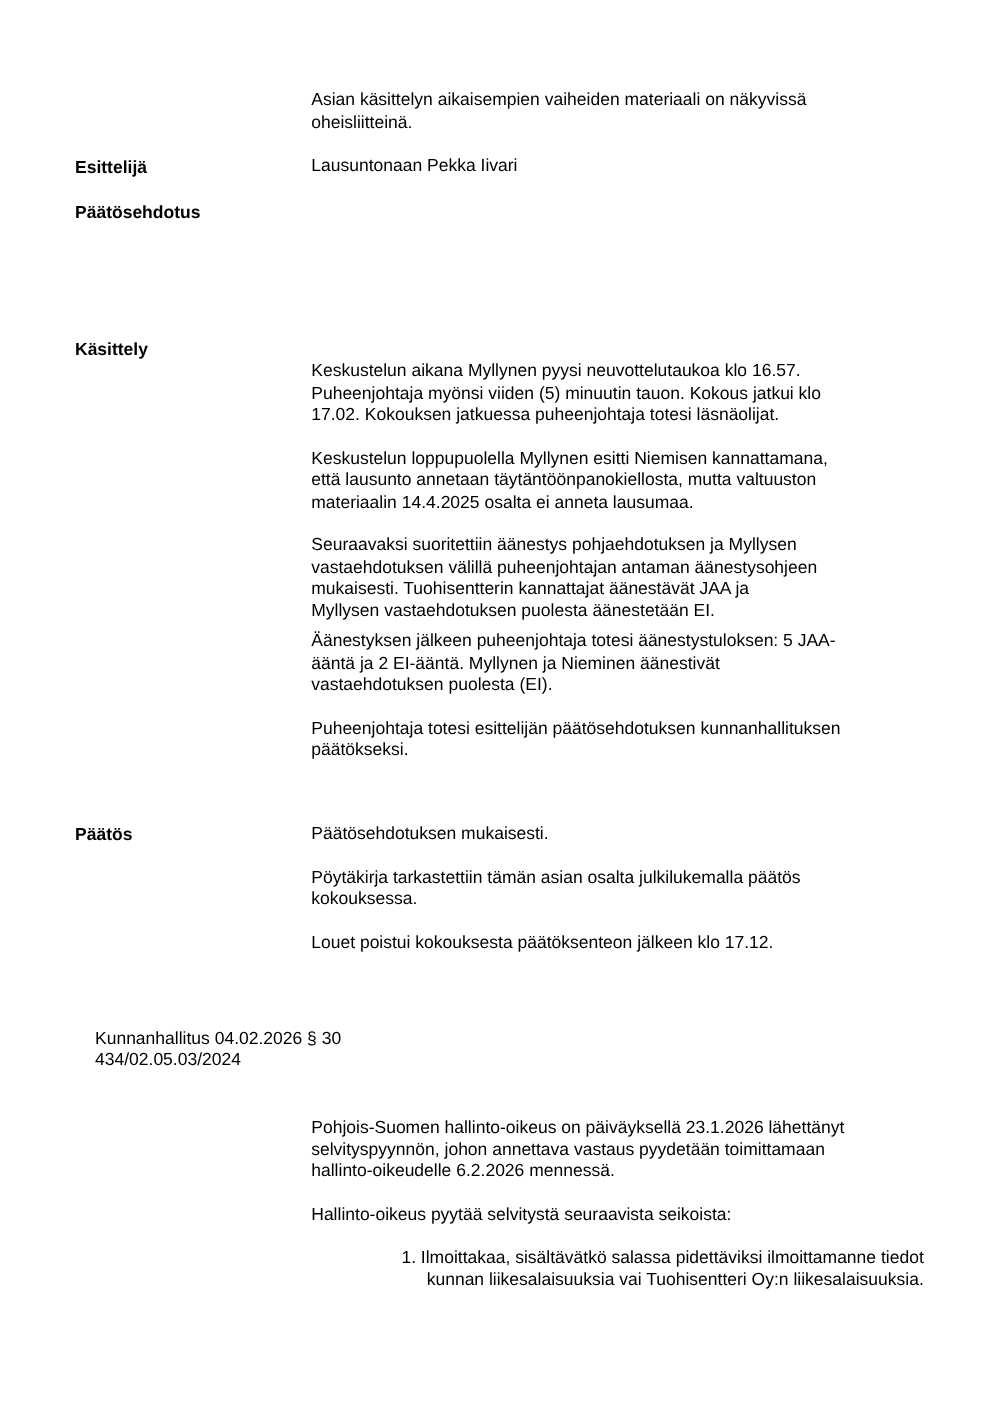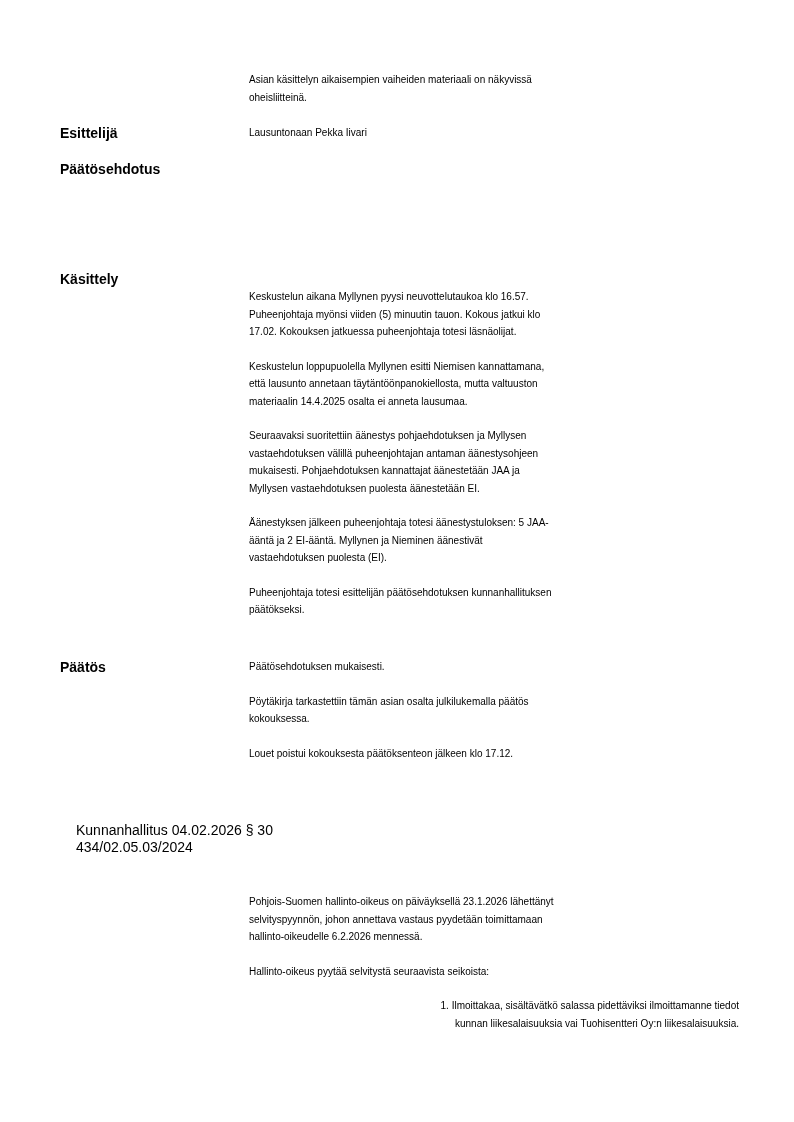--- a/index.html
+++ b/index.html
@@ -6,21 +6,21 @@
     body {
       width: 794px; height: 1122px; position: relative; overflow: hidden;
       font-family: "Liberation Sans", sans-serif; font-size: 14px; color: #000;
     }
     .page { position: absolute; left: 0; top: 0; width: 794px; height: 1122px; }
     .label {
       position: absolute; left: 60px; font-weight: bold; font-size: 14px;
       line-height: 17px;
     }
     .block {
-      position: absolute; left: 249px; width: 490px; font-size: 10px; line-height: 17.5px;
+      position: absolute; left: 249px; width: 490px; font-size: 14px; line-height: 17.5px;
     }
     .block p { margin: 0; white-space: pre-line; }
     .footer-ref {
       position: absolute; left: 76px; font-size: 14px; line-height: 17px;
     }
   </style>
 </head>
 <body>
 
 <div class="page">
@@ -40,23 +40,23 @@
   <div class="label" style="top:271px;">Käsittely</div>
   <div class="block" style="top:288px;">
     <p>Keskustelun aikana Myllynen pyysi neuvottelutaukoa klo 16.57.
 Puheenjohtaja myönsi viiden (5) minuutin tauon. Kokous jatkui klo
 17.02. Kokouksen jatkuessa puheenjohtaja totesi läsnäolijat.</p>
     <p style="margin-top:17px;">Keskustelun loppupuolella Myllynen esitti Niemisen kannattamana,
 että lausunto annetaan täytäntöönpanokiellosta, mutta valtuuston
 materiaalin 14.4.2025 osalta ei anneta lausumaa.</p>
     <p style="margin-top:17px;">Seuraavaksi suoritettiin äänestys pohjaehdotuksen ja Myllysen
 vastaehdotuksen välillä puheenjohtajan antaman äänestysohjeen
-mukaisesti. Pohjaehdotuksen kannattajat äänestetään JAA ja
+mukaisesti. Tuohisentterin kannattajat äänestävät JAA ja
 Myllysen vastaehdotuksen puolesta äänestetään EI.</p>
-    <p style="margin-top:17px;">Äänestyksen jälkeen puheenjohtaja totesi äänestystuloksen: 5 JAA-
+    <p style="margin-top:7px;">Äänestyksen jälkeen puheenjohtaja totesi äänestystuloksen: 5 JAA-
 ääntä ja 2 EI-ääntä. Myllynen ja Nieminen äänestivät
 vastaehdotuksen puolesta (EI).</p>
     <p style="margin-top:17px;">Puheenjohtaja totesi esittelijän päätösehdotuksen kunnanhallituksen
 päätökseksi.</p>
   </div>
 
   <div class="label" style="top:659px;">Päätös</div>
   <div class="block" style="top:658px;">
     <p>Päätösehdotuksen mukaisesti.</p>
     <p style="margin-top:17px;">Pöytäkirja tarkastettiin tämän asian osalta julkilukemalla päätös

